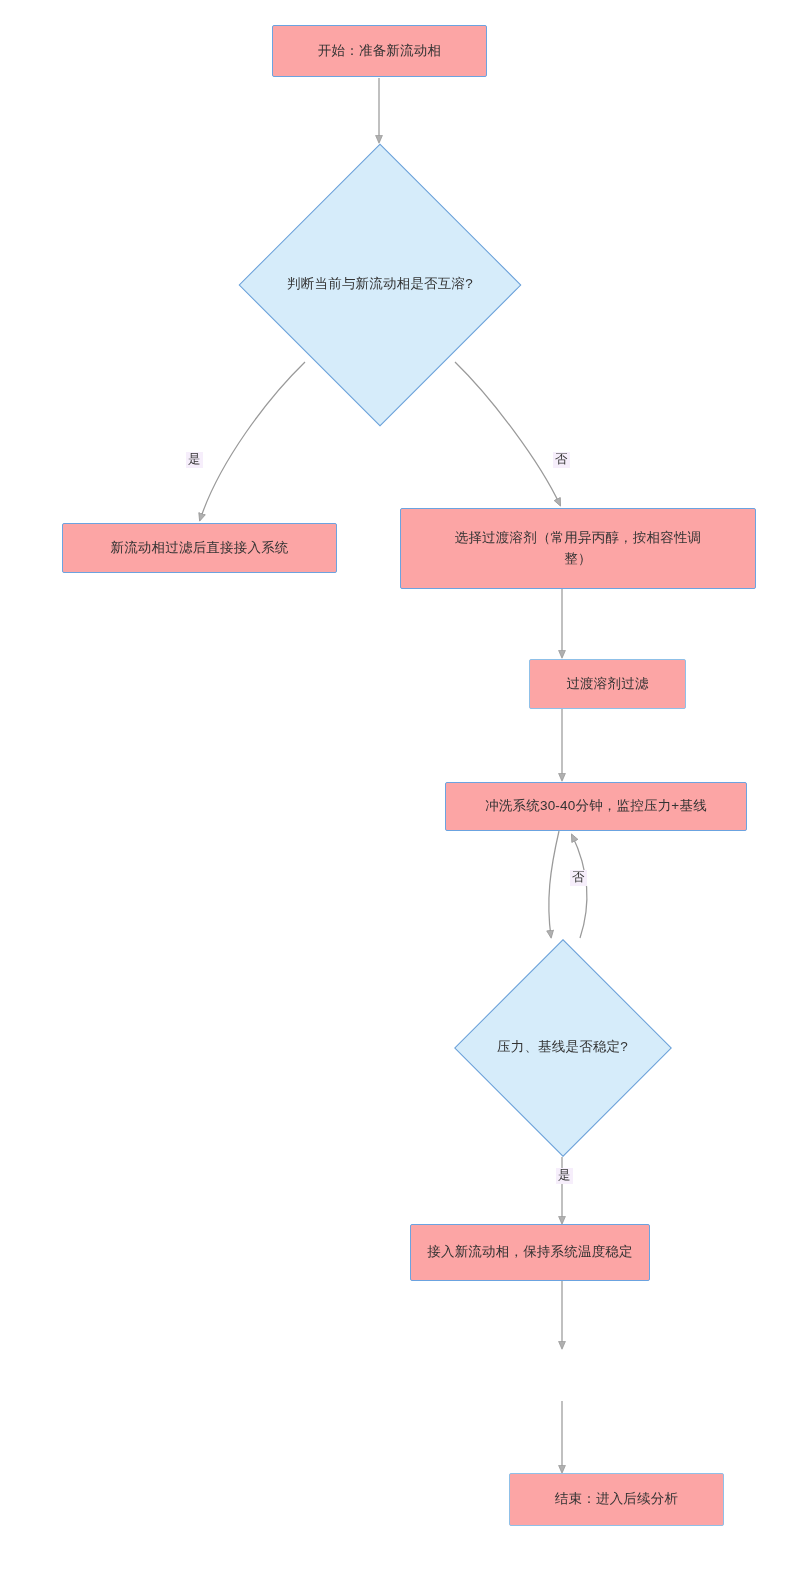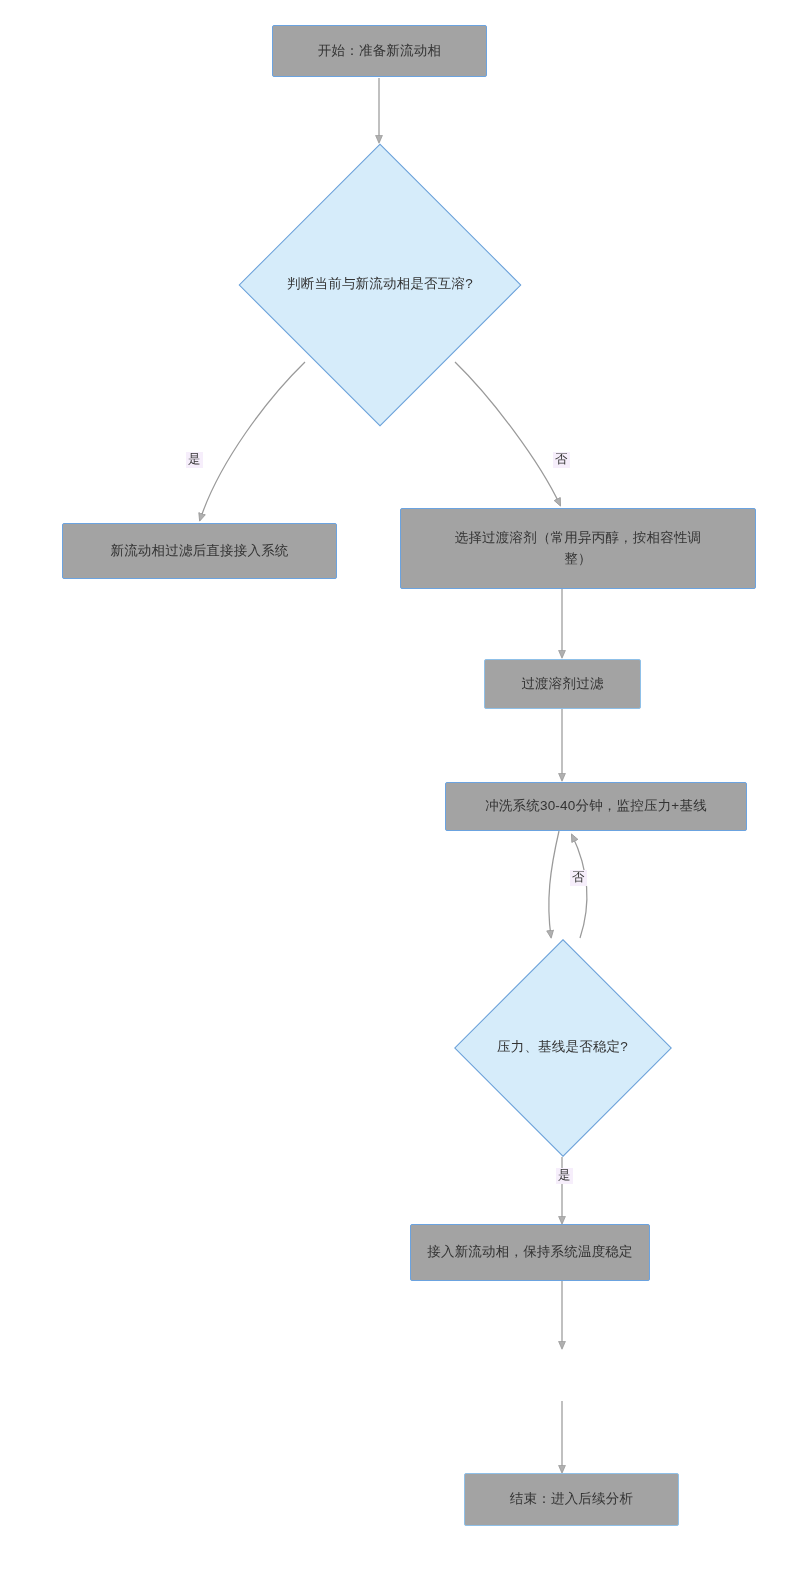--- a/index.html
+++ b/index.html
@@ -12,23 +12,23 @@
   svg.edges{position:absolute;left:0;top:0;width:800px;height:1595px;pointer-events:none;}
 
   .node{
     position:absolute;box-sizing:border-box;
     display:flex;align-items:center;justify-content:center;
     text-align:center;color:#333333;
     font-size:13.5px;line-height:1.55;
     letter-spacing:.2px;
   }
   .box{
-    background:#a3a3a3;border:1.2px solid #6ba3e0;border-radius:2px;
+    background:#fca5a5;border:1.2px solid #6ba3e0;border-radius:2px;
   }
-  .box.soft{border-color:#8fc0e8;}
+  .box.soft{border-color:#8fc0e8;margin-left:45px;}
   .box .lbl{padding:0 10px;}
 
   
   .diamond{background:transparent;border:none;}
   .diamond .dshape{
     position:absolute;left:50%;top:50%;
     background:#d6ecfa;border:1.1px solid #6a9fd8;
     transform:translate(-50%,-50%) rotate(45deg);
   }
   .diamond .lbl{position:relative;z-index:2;white-space:nowrap;text-align:center;}
@@ -76,21 +76,21 @@
 
   <div class="node box" style="left:272px;top:25px;width:215px;height:52px;">
     <span class="lbl">开始：准备新流动相</span>
   </div>
 
   <div class="node diamond" style="left:240px;top:145px;width:280px;height:280px;">
     <span class="dshape" style="width:198px;height:198px;"></span>
     <span class="lbl" style="margin-top:-1px;">判断当前与新流动相是否互溶?</span>
   </div>
 
-  <div class="node box" style="left:62px;top:523px;width:275px;height:56px;">
+  <div class="node box" style="left:62px;top:523px;width:275px;height:50px;">
     <span class="lbl">新流动相过滤后直接接入系统</span>
   </div>
 
   <div class="node box" style="left:400px;top:508px;width:356px;height:81px;">
     <span class="lbl" style="max-width:270px;"><span>选择过渡溶剂（常用异丙醇，按相容性调整）</span></span>
   </div>
 
   <div class="node box soft" style="left:484px;top:659px;width:157px;height:50px;">
     <span class="lbl">过渡溶剂过滤</span>
   </div>

